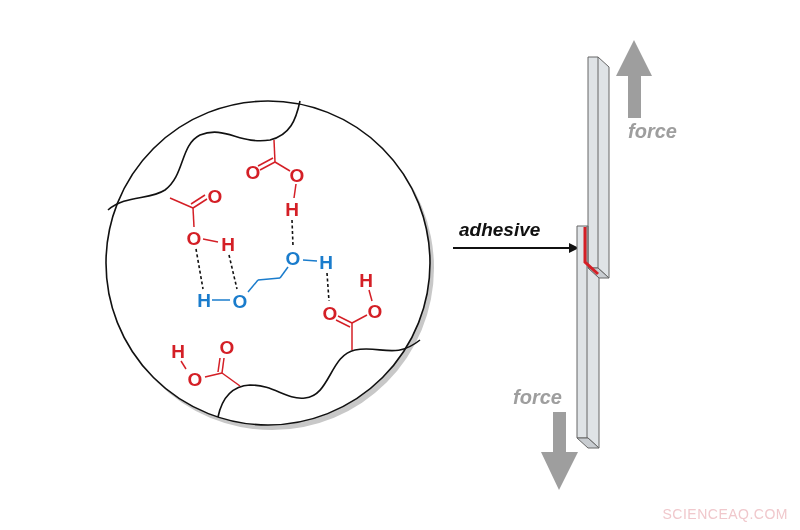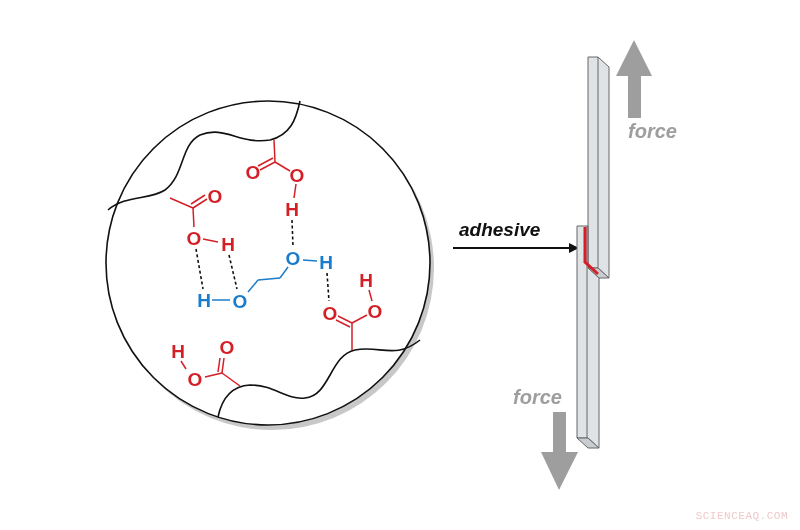--- a/index.html
+++ b/index.html
@@ -1,22 +1,22 @@
 <!DOCTYPE html>
 <html><head>
 <meta charset="utf-8">
 <style>
   html, body { margin:0; padding:0; background:#ffffff; }
   body { width:800px; height:530px; position:relative; overflow:hidden;
          font-family:"Liberation Sans", sans-serif; }
   svg { position:absolute; left:0; top:0; }
   .atom { font-family:"Liberation Sans", sans-serif; font-weight:bold; font-size:19px; text-anchor:middle; dominant-baseline:central; }
   .label { font-family:"Liberation Sans", sans-serif; font-weight:bold; font-style:italic; }
-  .wm { position:absolute; right:12px; bottom:8px; font-size:11px; letter-spacing:0.5px;
-        font-family:Liberation Mono, monospace; }
+  .wm { position:absolute; right:12px; bottom:8px; font-size:14px; letter-spacing:0.5px;
+        font-family:Liberation Sans, sans-serif; }
 </style>
 </head>
 <body>
 
 <svg width="800" height="530" viewBox="0 0 800 530">
   <defs>
     <marker id="arrowhead" markerWidth="10" markerHeight="10" refX="9" refY="5" orient="auto" markerUnits="userSpaceOnUse">
       <path d="M0,0 L10,5 L0,10 z" fill="#111"></path>
     </marker>
   </defs>

